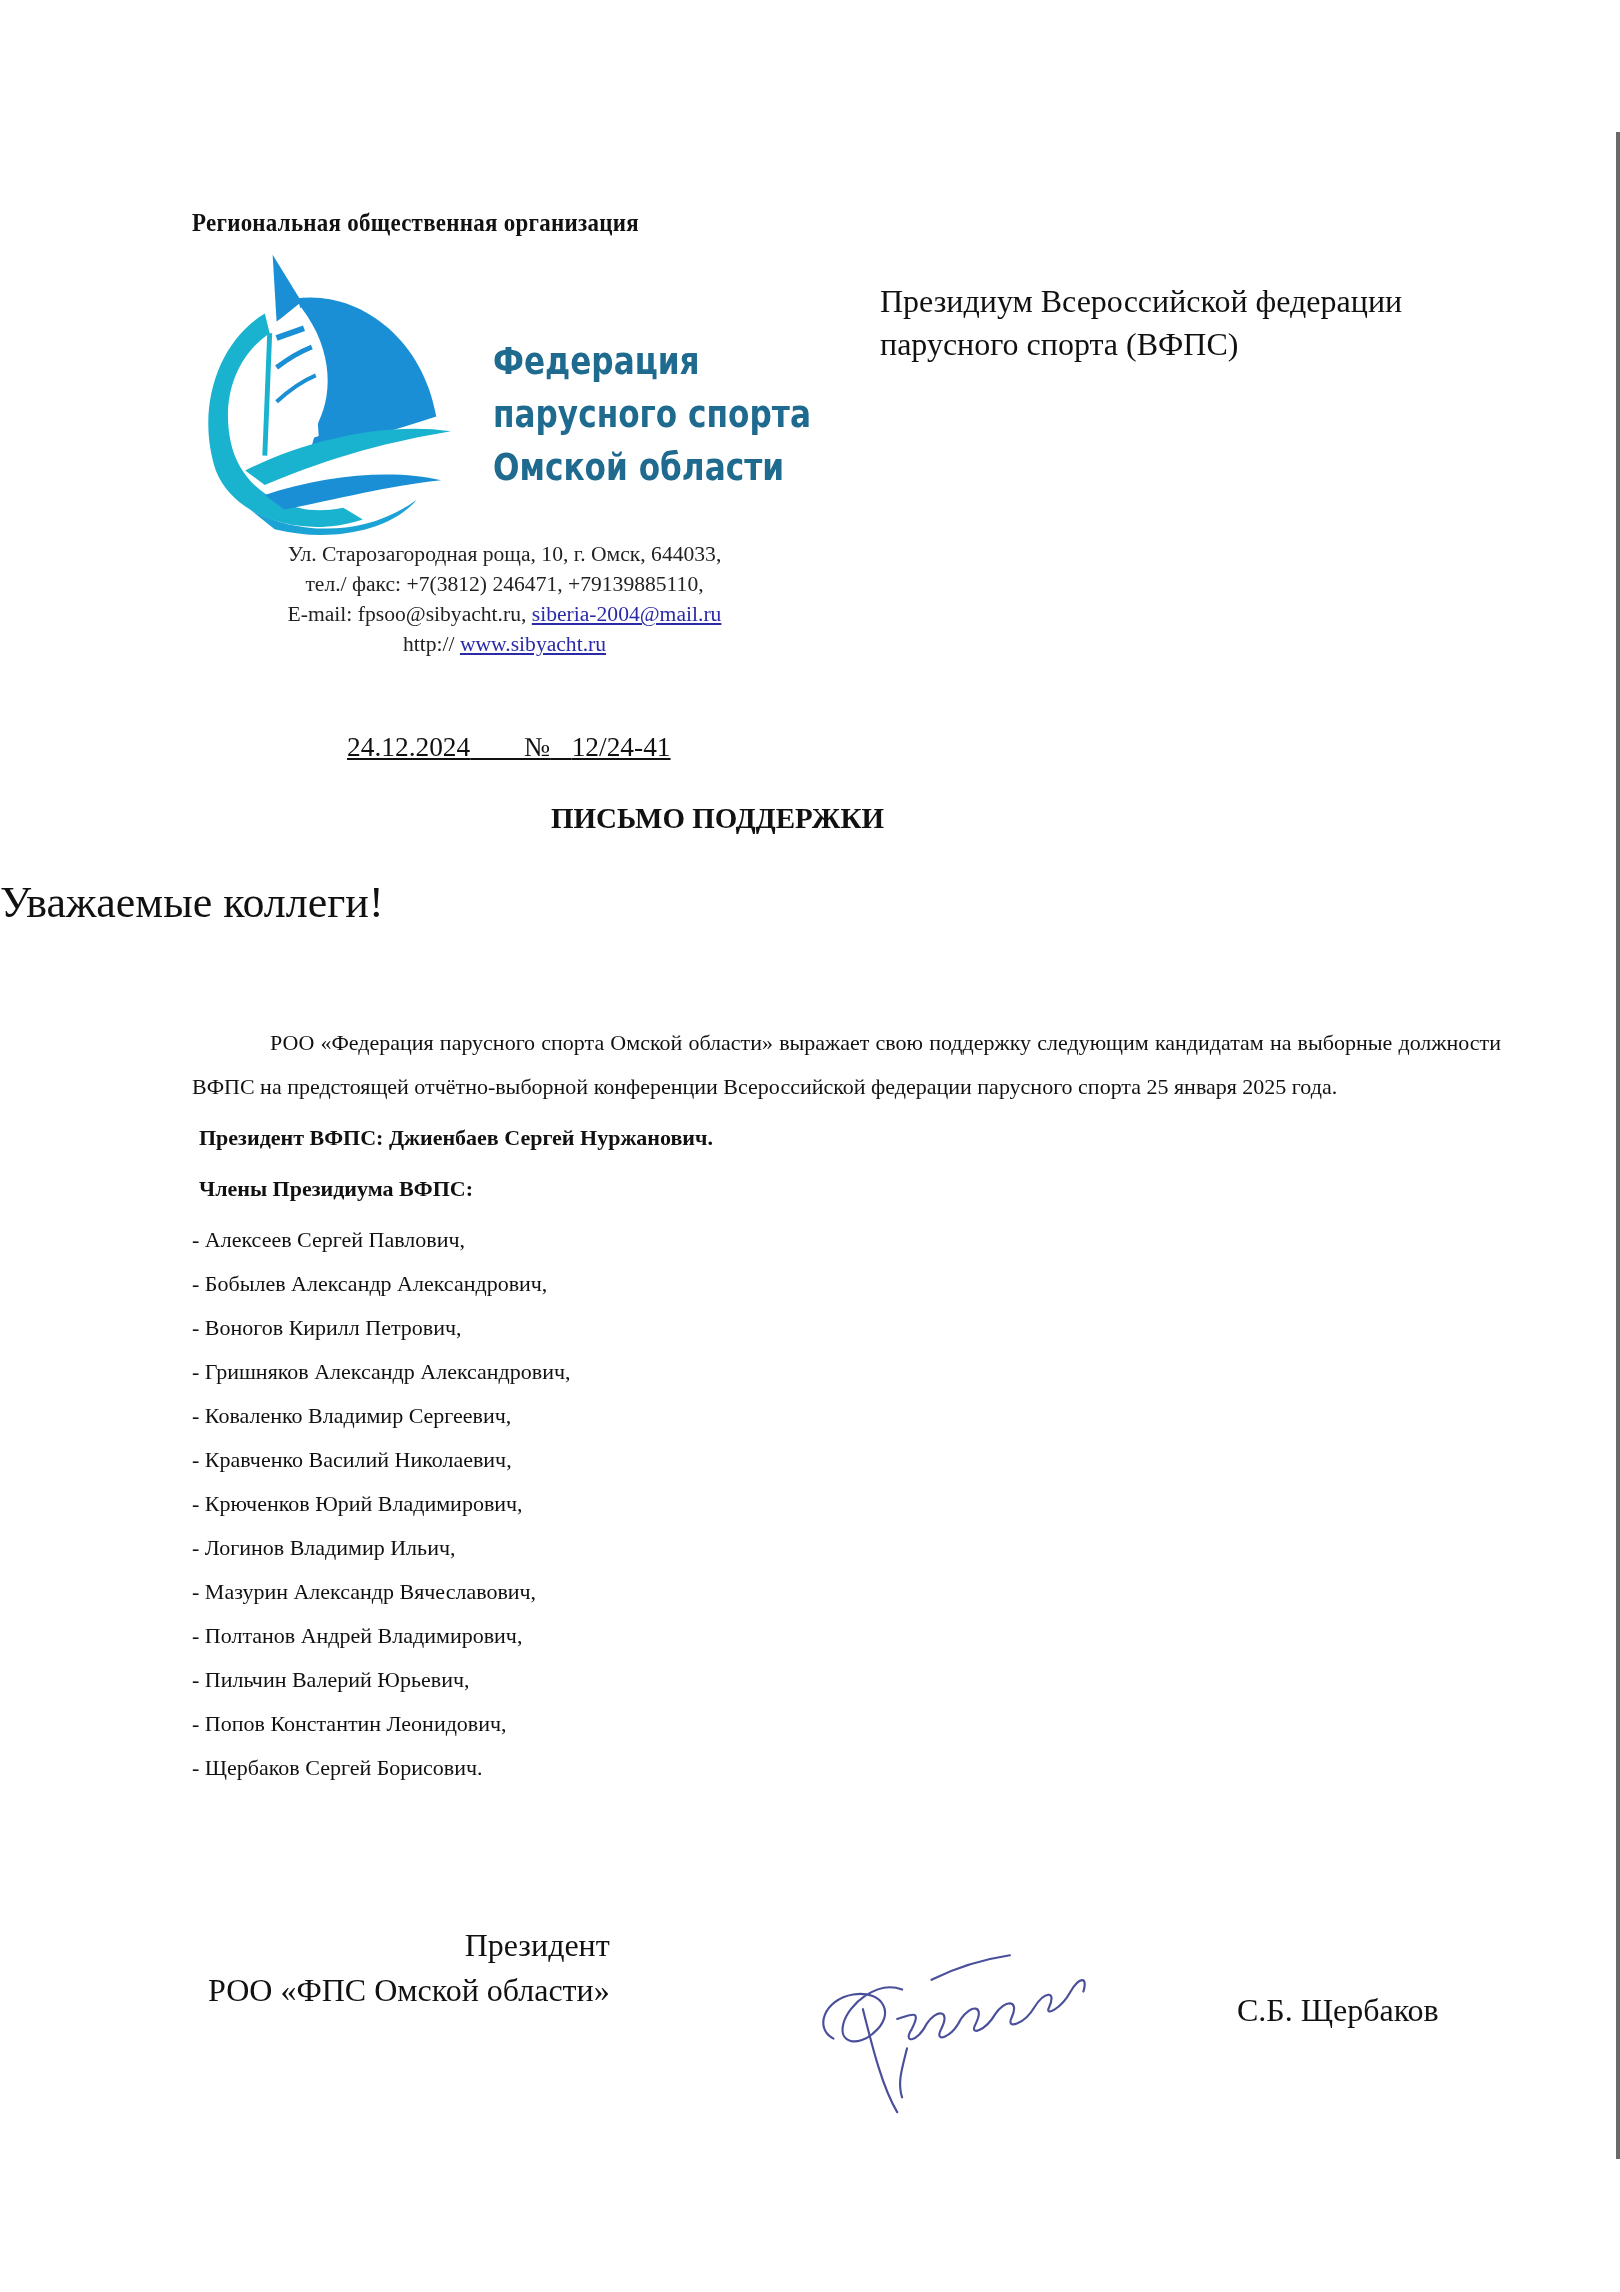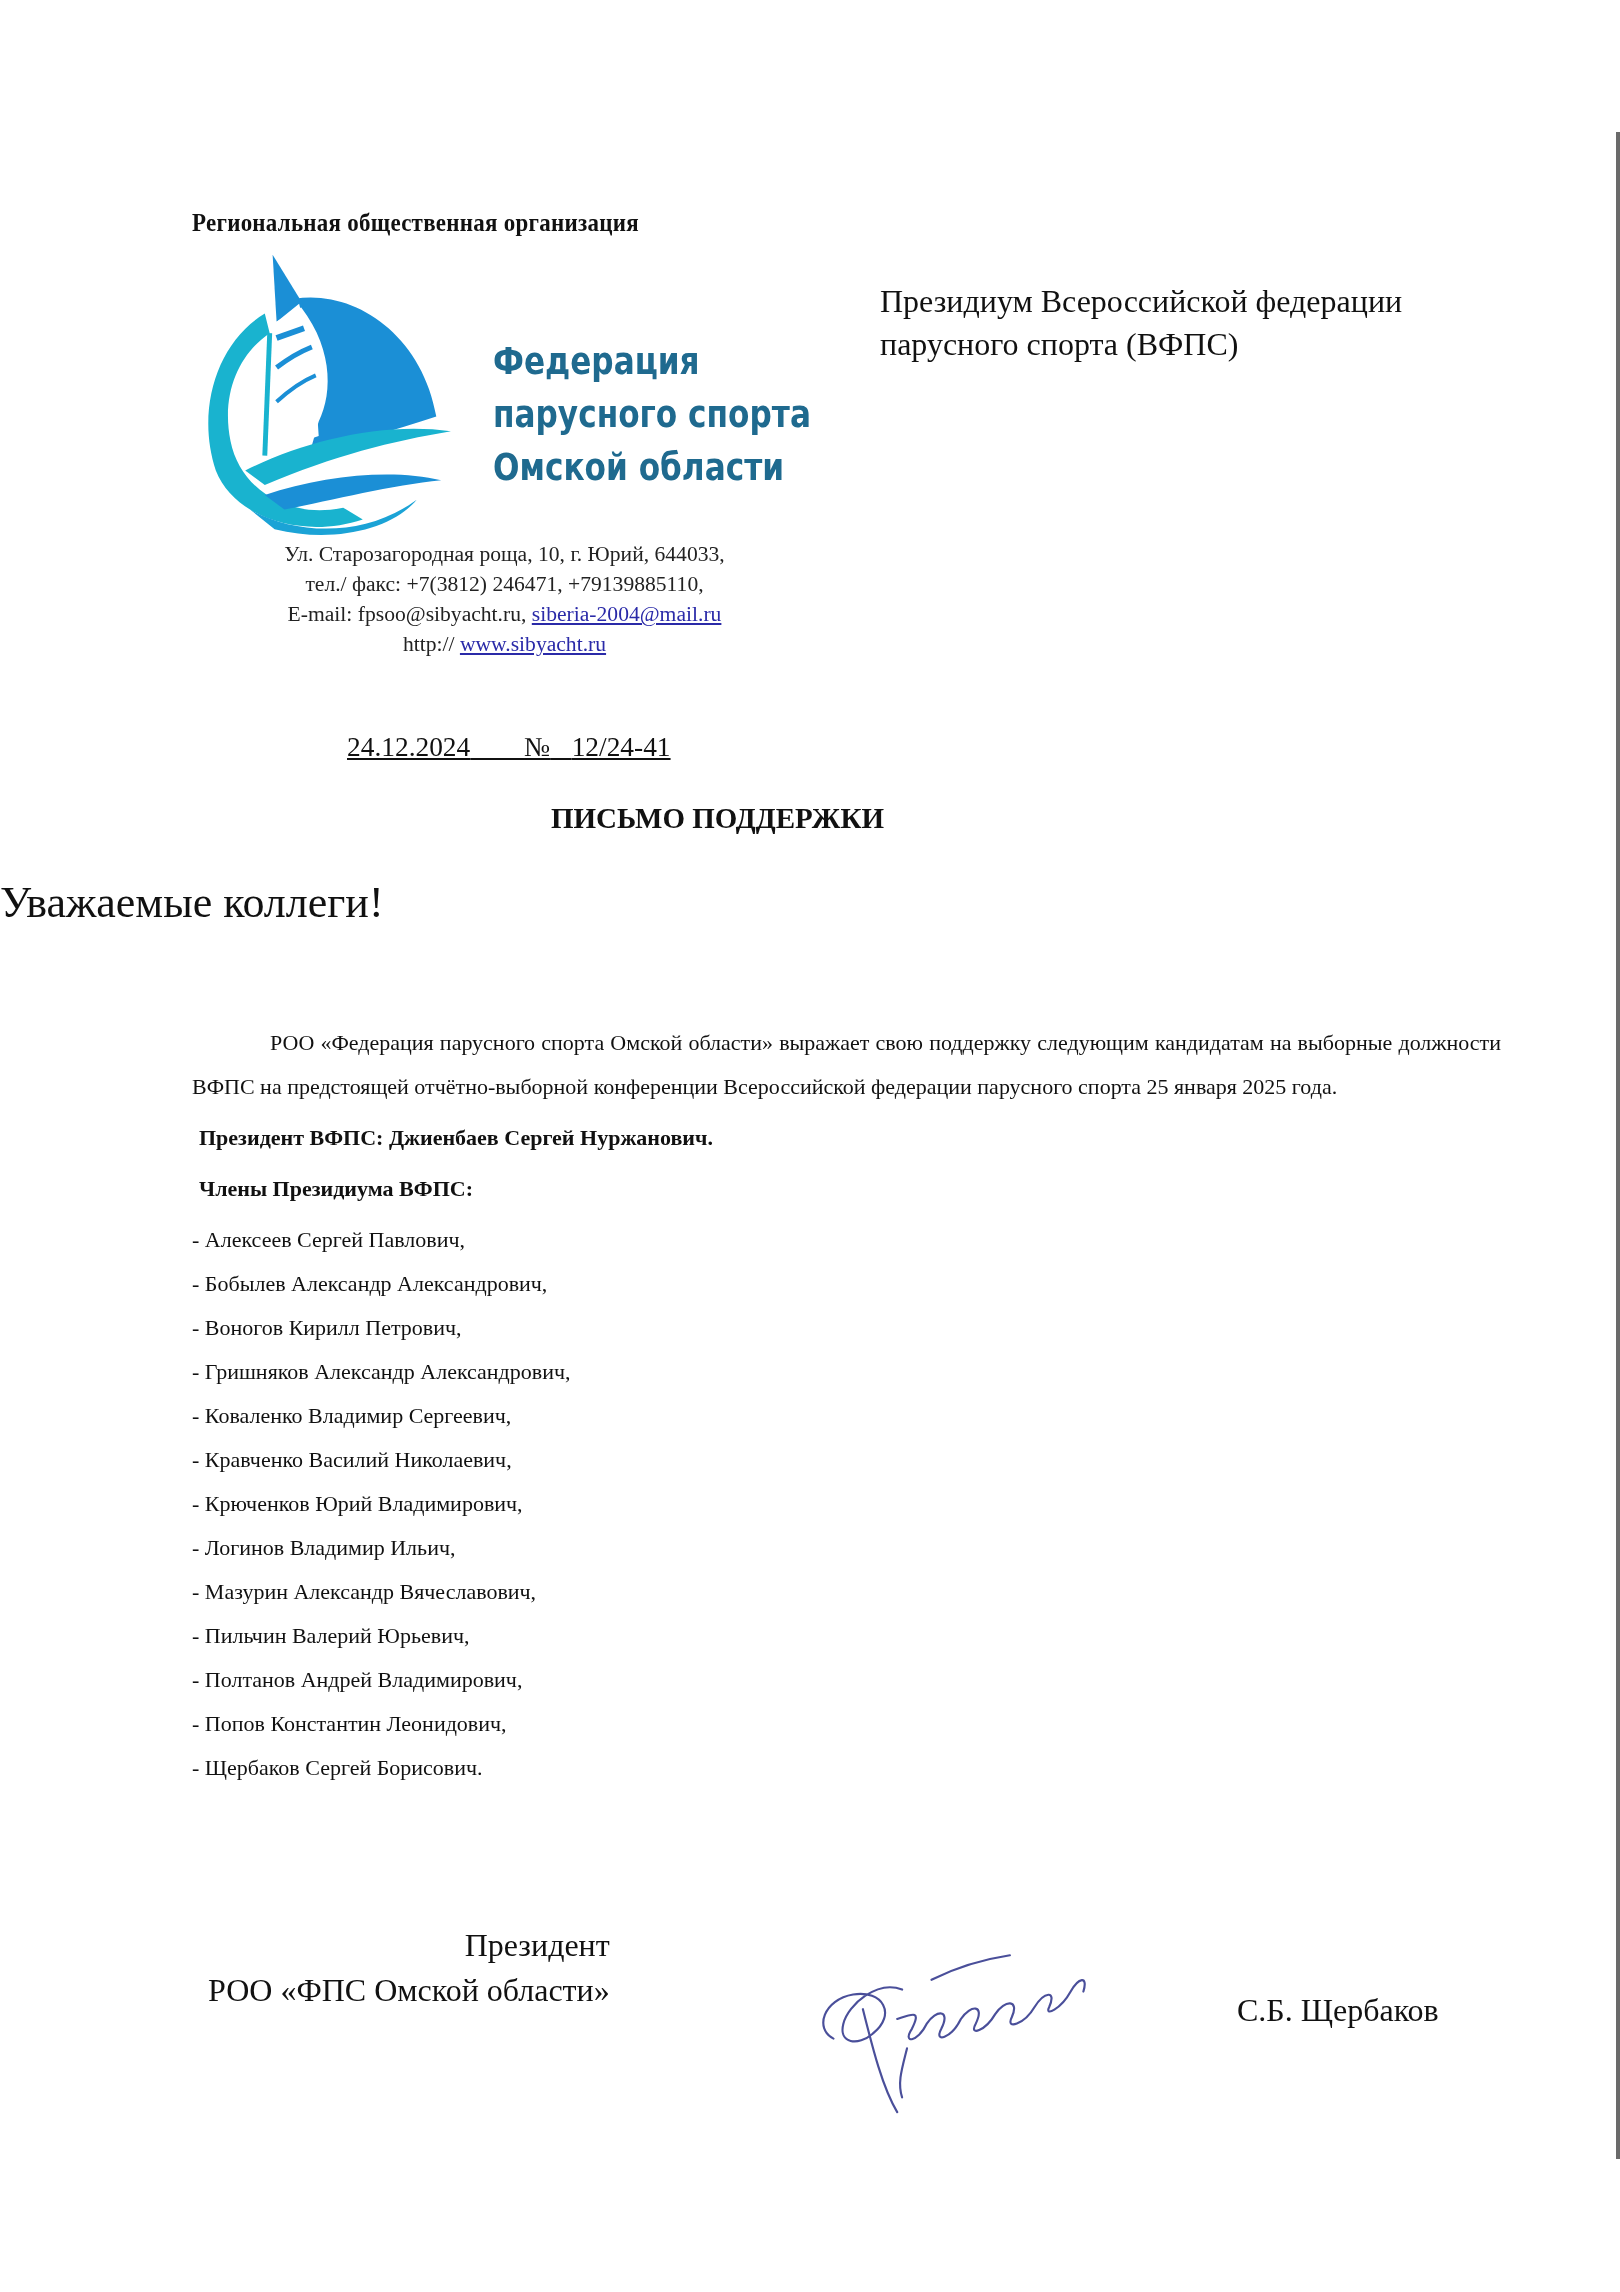--- a/index.html
+++ b/index.html
@@ -178,21 +178,21 @@
   <path d="M55 270 C100 295 170 300 225 260 C200 290 140 305 80 290 Z" fill="#1ba3d6"></path>
 </svg>
 
 <div class="logo-text">
   <div>Федерация</div>
   <div>парусного спорта</div>
   <div>Омской области</div>
 </div>
 
 <div class="contacts">
-  <div>Ул. Старозагородная роща, 10, г. Юрий, 644033,</div>
+  <div>Ул. Старозагородная роща, 10, г. Омск, 644033,</div>
   <div>тел./ факс: +7(3812) 246471, +79139885110,</div>
   <div>
     <span>E-mail: fpsoo@sibyacht.ru,</span>
     <span class="link">siberia-2004@mail.ru</span>
   </div>
   <div>
     <span>http://</span>
     <span class="link">www.sibyacht.ru</span>
   </div>
 </div>
@@ -216,22 +216,22 @@
   <ul class="members-list">
     <li>- Алексеев Сергей Павлович,</li>
     <li>- Бобылев Александр Александрович,</li>
     <li>- Воногов Кирилл Петрович,</li>
     <li>- Гришняков Александр Александрович,</li>
     <li>- Коваленко Владимир Сергеевич,</li>
     <li>- Кравченко Василий Николаевич,</li>
     <li>- Крюченков Юрий Владимирович,</li>
     <li>- Логинов Владимир Ильич,</li>
     <li>- Мазурин Александр Вячеславович,</li>
+    <li>- Полтанов Андрей Владимирович,</li>
     <li>- Пильчин Валерий Юрьевич,</li>
-    <li>- Полтанов Андрей Владимирович,</li>
     <li>- Попов Константин Леонидович,</li>
     <li>- Щербаков Сергей Борисович.</li>
   </ul>
 </div>
 
 <div class="sign-left">
   <div>Президент</div>
   <div>РОО «ФПС Омской области»</div>
 </div>
 

